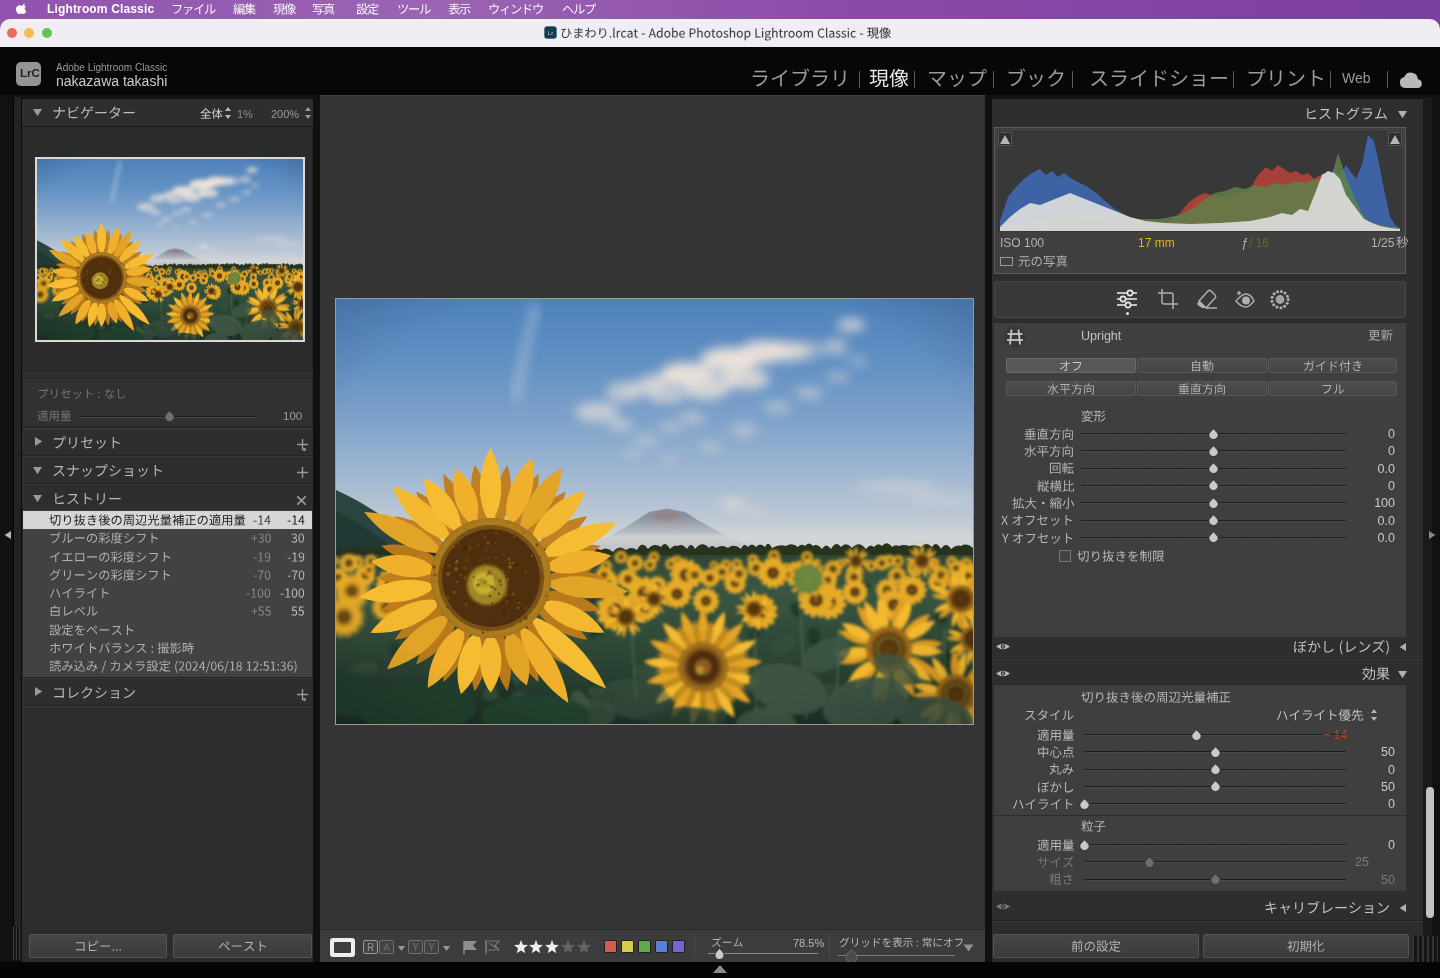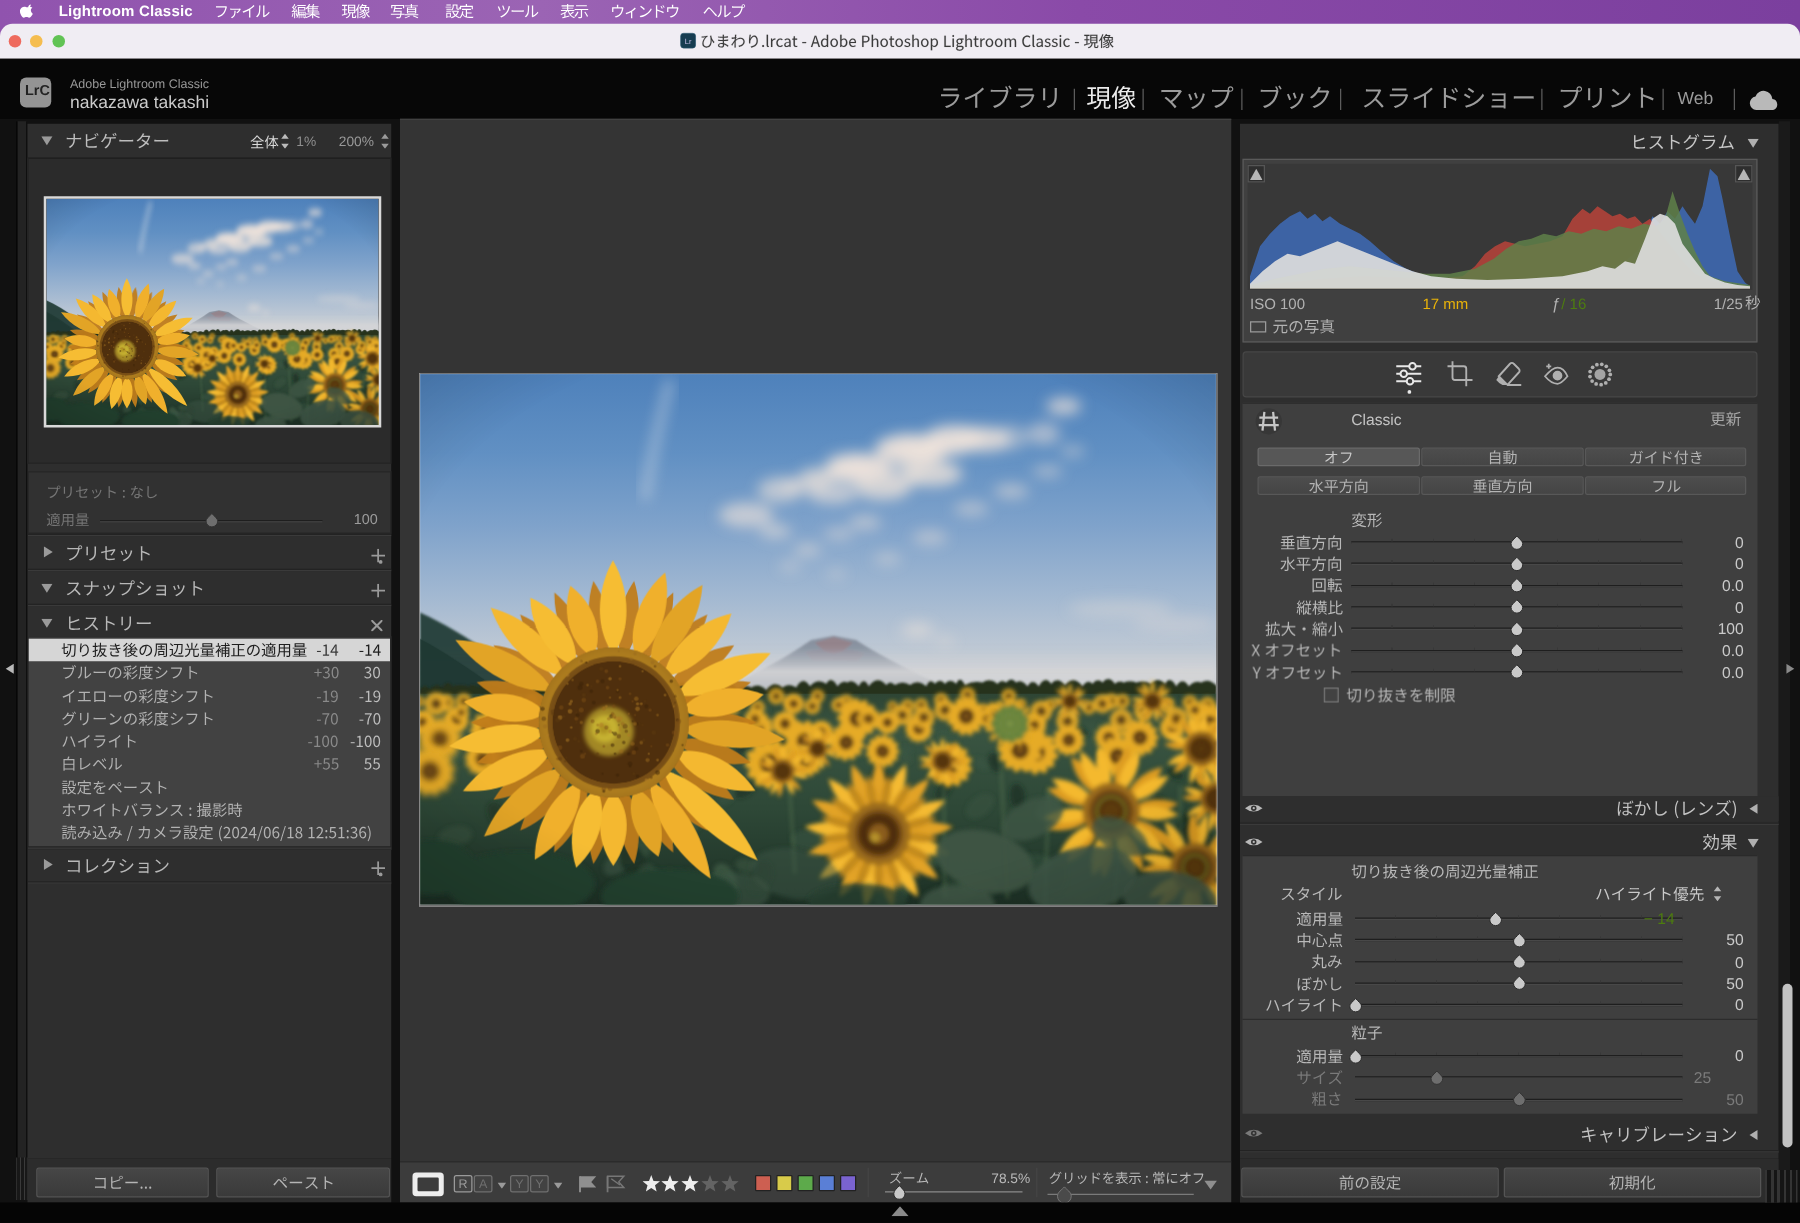--- a/index.html
+++ b/index.html
@@ -1588,21 +1588,21 @@
 <div class="abs" style="left:994px;top:322px;width:412px;height:315px;background:#3f3f3f;border-top:1px solid #2a2a2a"></div>
 <svg class="abs" style="left:1004px;top:326px" width="22" height="22">
     <circle cx="11" cy="11" r="10.5" fill="#373737"></circle>
     <g stroke="#c6c6c6" stroke-width="1.8" fill="none">
       <line x1="7.5" y1="3.5" x2="6" y2="18.5"></line>
       <line x1="14.5" y1="3.5" x2="16" y2="18.5"></line>
       <line x1="3.5" y1="8" x2="18.5" y2="8"></line>
       <line x1="3" y1="14" x2="19" y2="14"></line>
     </g>
   </svg>
-<div class="tx" style="left:1081px;top:329px;font-size:12.5px;color:#c3c3c3">Classic</div>
+<div class="tx" style="left:1081px;top:329px;font-size:12.5px;color:#c3c3c3">Upright</div>
 <svg style="position:absolute;left:1368.0px;top:330.2px;overflow:visible" width="25" height="14">
     <g transform="translate(0,9.8) scale(0.01250,-0.01250)" fill="#a9a9a9">
       <use href="#g126" x="0"></use>
       <use href="#g127" x="1000"></use>
     </g>
   </svg>
 <div class="abs" style="left:1006px;top:358px;width:130px;height:15px;background:#575757;border:1px solid #6a6a6a;border-radius:2px"></div>
 <svg style="position:absolute;left:1059.0px;top:360.6px;overflow:visible" width="24" height="13">
     <g transform="translate(0,9.4) scale(0.01200,-0.01200)" fill="#c9c9c9">
       <use href="#g123" x="0"></use>
@@ -1849,21 +1849,21 @@
       <use href="#g67" x="0"></use>
       <use href="#g68" x="1000"></use>
       <use href="#g69" x="2000"></use>
     </g>
   </svg>
 <div class="abs" style="left:1084px;top:734.0px;width:262px;height:2px;background:#1e1e1e;border-bottom:1px solid #484848"></div>
 <div class="abs" style="left:1084px;top:732.0px;width:262px;height:2px;background:repeating-linear-gradient(90deg,transparent 0 31.8px,#383838 31.8px 32.8px)"></div>
 <svg class="abs" style="left:1191.2px;top:728.5px" width="11" height="12">
     <path d="M5.5 0.8 C3.5 3.1 0.8 5.0 0.8 6.8 a4.7 4.7 0 0 0 9.4 0 C10.2 5.0 7.5 3.1 5.5 0.8z" fill="#c9c9c9" stroke="#2a2a2a" stroke-width="0.8"></path>
   </svg>
-<div class="tx" style="left:1315px;top:728px;font-size:12.5px;color:#4d7c0f;width:40px;text-align:left">− 14</div>
+<div class="tx" style="left:1315px;top:728px;font-size:12.5px;color:#c2410c;width:40px;text-align:center">− 14</div>
 <svg style="position:absolute;left:1036.5px;top:747.0px;overflow:visible" width="38" height="14">
     <g transform="translate(0,9.8) scale(0.01250,-0.01250)" fill="#b9b9b9">
       <use href="#g160" x="0"></use>
       <use href="#g161" x="1000"></use>
       <use href="#g162" x="2000"></use>
     </g>
   </svg>
 <div class="abs" style="left:1084px;top:751.3px;width:262px;height:2px;background:#1e1e1e;border-bottom:1px solid #484848"></div>
 <div class="abs" style="left:1084px;top:749.3px;width:262px;height:2px;background:repeating-linear-gradient(90deg,transparent 0 31.8px,#383838 31.8px 32.8px)"></div>
 <svg class="abs" style="left:1209.5px;top:745.8px" width="11" height="12">

